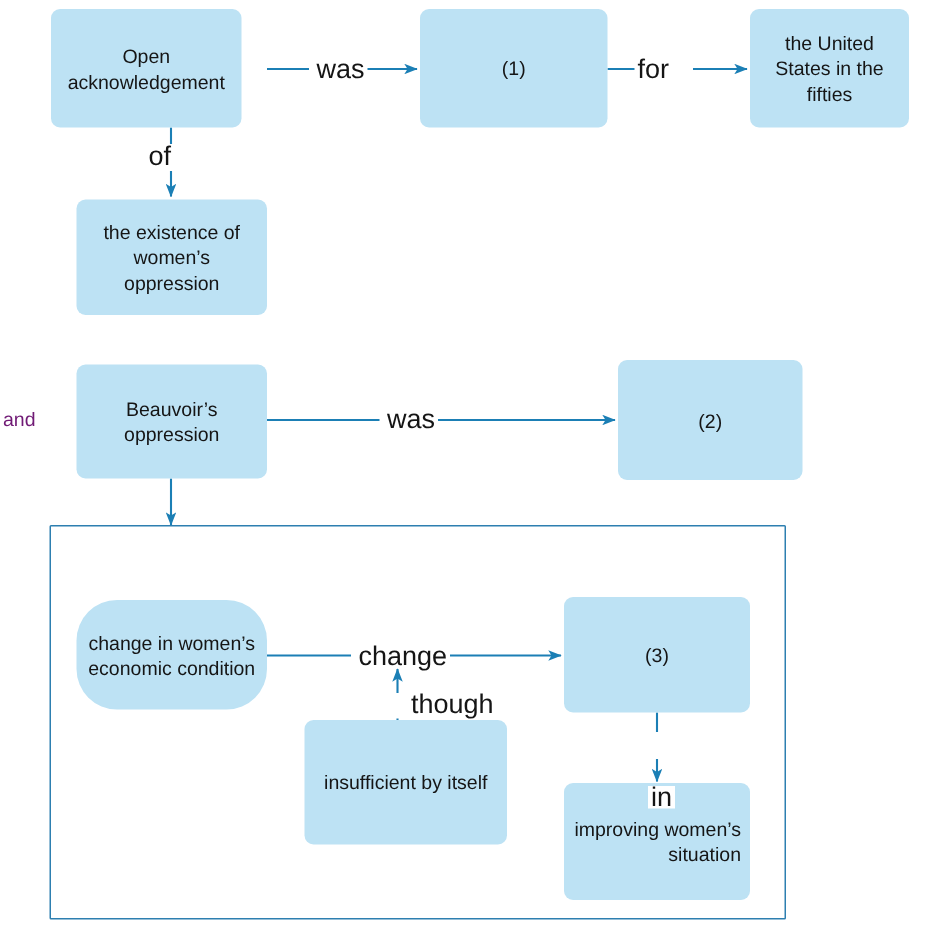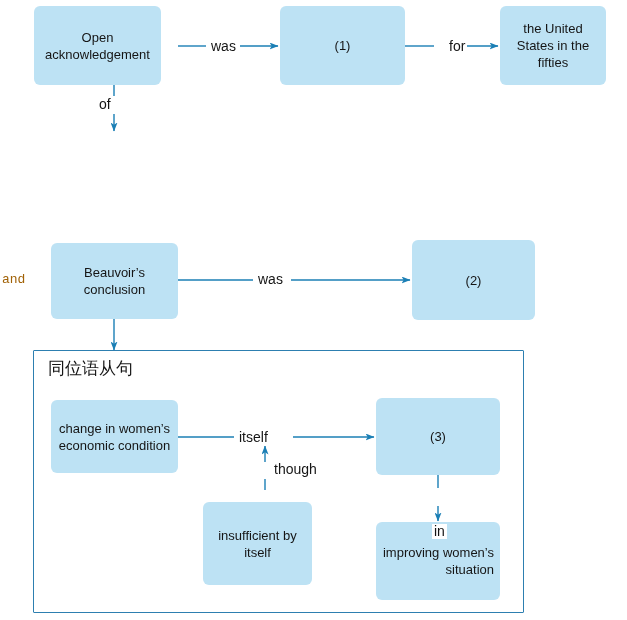--- a/index.html
+++ b/index.html
@@ -35,33 +35,32 @@
     text-align: center;
     color: #151515;
     font-size: 13px;
     line-height: 17px;
     box-sizing: border-box;
     padding: 2px 6px;
   }
   .edge-label {
     position: absolute;
     color: #151515;
-    font-size: 14px;
+    font-size: 18px;
     line-height: 15px;
     background: #ffffff;
     padding: 0 2px;
     white-space: nowrap;
   }
   .plain-text {
     position: absolute;
-    color: #a16207;
+    color: #701a75;
     font-size: 13px;
     line-height: 15px;
     white-space: nowrap;
-    font-family: Liberation Mono, monospace;
   }
   .group-box {
     position: absolute;
     border: 1px solid #2d7fb0;
     background: transparent;
     box-sizing: border-box;
     border-radius: 1px;
   }
   .group-title {
     position: absolute;
@@ -118,50 +117,50 @@
       <line x1="265" y1="462" x2="265" y2="446" stroke="#1b7fb5" stroke-width="1.4" marker-end="url(#arrowhead)"></line>
     </g>
 
     <g>
       <line x1="438" y1="475" x2="438" y2="488" stroke="#1b7fb5" stroke-width="1.4"></line>
       <line x1="438" y1="506" x2="438" y2="521" stroke="#1b7fb5" stroke-width="1.4" marker-end="url(#arrowhead)"></line>
     </g>
   </svg>
 
   <div class="group-box" style="left:33px; top:350px; width:491px; height:263px;"></div>
-  <div class="group-title" style="left:48px; top:358px;">同位语从句</div>
 
   <div class="plain-text" style="left:2px; top:272px;">and</div>
 
   <div class="node" style="left:34px; top:6px; width:127px; height:79px;">Open acknowledgement</div>
 
   <div class="node" style="left:280px; top:6px; width:125px; height:79px;">(1)</div>
 
   <div class="node" style="left:500px; top:6px; width:106px; height:79px;">the United States in the fifties</div>
 
+  <div class="node" style="left:51px; top:133px; width:127px; height:77px;">the existence of women’s oppression</div>
 
-  <div class="node" style="left:51px; top:243px; width:127px; height:76px;">Beauvoir’s conclusion</div>
+  <div class="node" style="left:51px; top:243px; width:127px; height:76px;">Beauvoir’s oppression</div>
 
   <div class="node" style="left:412px; top:240px; width:123px; height:80px;">(2)</div>
 
-  <div class="node" style="left:51px; top:400px; width:127px; height:73px;">change in women’s economic condition</div>
+  <div class="node" style="left:51px; top:400px; width:127px; height:73px;border-radius:27px;">change in women’s economic condition</div>
 
   <div class="node" style="left:376px; top:398px; width:124px; height:77px;">(3)</div>
 
-  <div class="node" style="left:203px; top:502px; width:109px; height:83px;">insufficient by itself</div>
+  <div class="node" style="left:203px; top:480px; width:135px; height:83px;">insufficient by itself</div>
 
   <div class="node" style="left:376px; top:522px; width:124px; height:78px;text-align:right;">improving women’s situation</div>
 
   <div class="edge-label" style="left:209px; top:39px;">was</div>
 
-  <div class="edge-label" style="left:447px; top:39px;">for</div>
+  <div class="edge-label" style="left:423px; top:39px;">for</div>
 
   <div class="edge-label" style="left:97px; top:97px;">of</div>
 
   <div class="edge-label" style="left:256px; top:272px;">was</div>
 
-  <div class="edge-label" style="left:237px; top:430px;">itself</div>
+  <div class="edge-label" style="left:237px; top:430px;">change</div>
 
   <div class="edge-label" style="left:240px; top:462px;margin-left:32px;">though</div>
 
   <div class="edge-label" style="left:432px; top:489px;margin-top:35px;">in</div>
 
 </div>
 
 </body></html>

